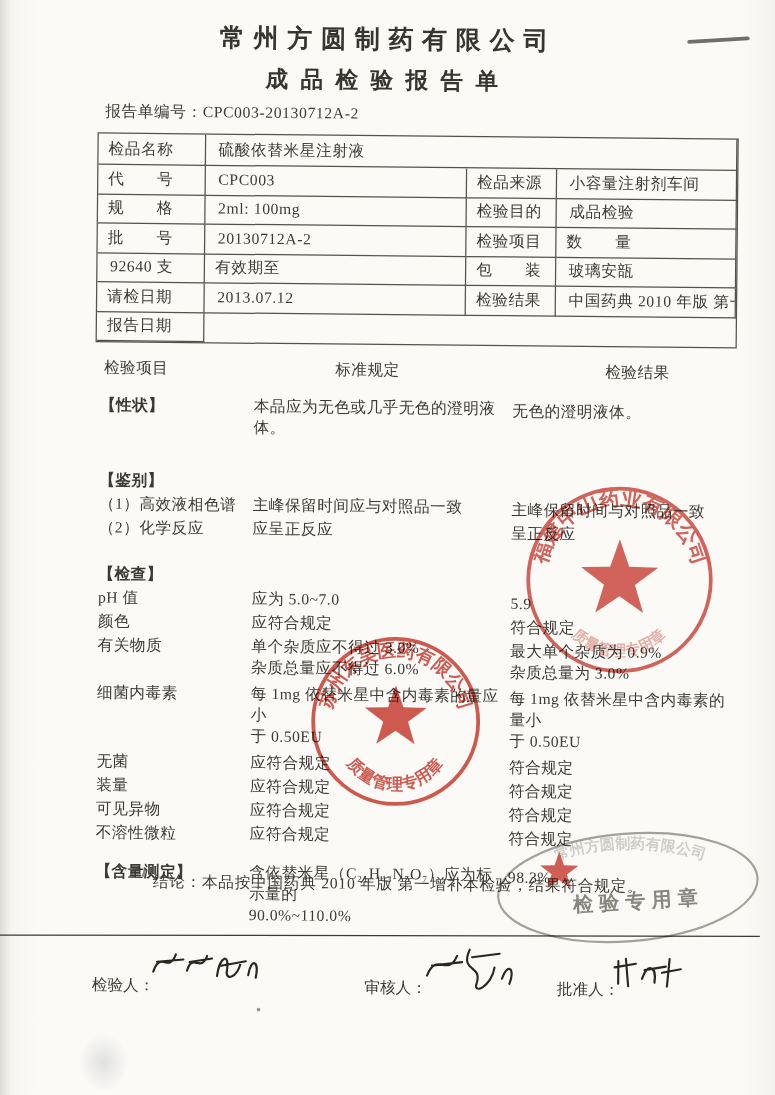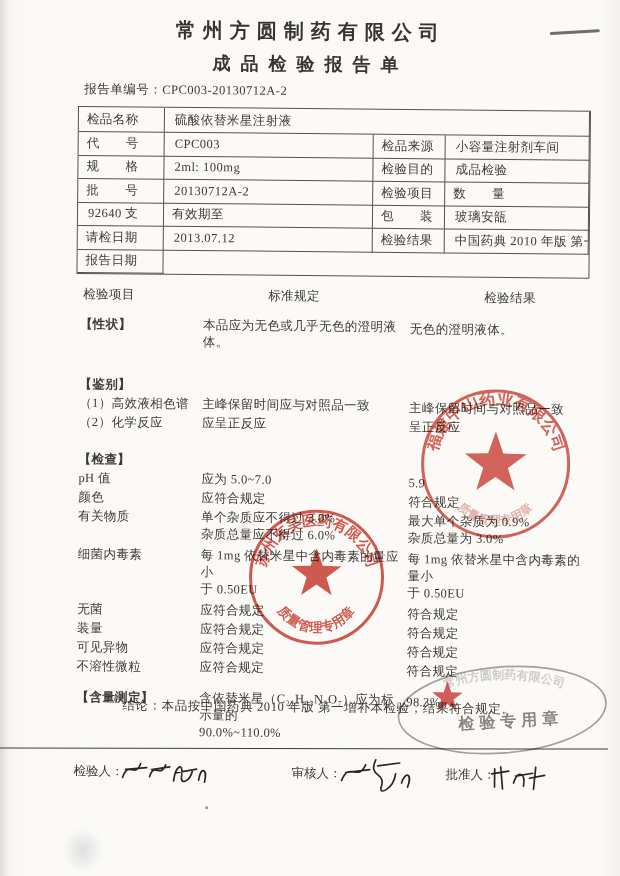--- a/index.html
+++ b/index.html
@@ -42,21 +42,21 @@
   .c2{width:207px;flex:none;white-space:pre-line;}
   .c3{flex:1;white-space:pre-line;padding-top:2px;}
   .mt2{margin-top:2px;} .mt12{margin-top:12px;}
   .mt14{margin-top:13px;} .mt18{margin-top:18px;} .mt26{margin-top:26px;}
   .sec .c1{font-weight:bold;}
   
   .conclusion{position:absolute;left:128px;top:697px;width:430px;font-size:12.5px;letter-spacing:.6px;color:#3c3a35;}
   .sep-line{position:absolute;left:2px;top:746px;width:612px;height:0;
     border-top:1.6px solid #3d3b35;transform:rotate(-.45deg);}
   .sign-row{position:absolute;left:0;top:756px;width:620px;height:50px;font-size:12.5px;}
-  .sig-label{position:absolute;top:7px;text-align:center;}
+  .sig-label{position:absolute;top:24px;text-align:center;}
   .sl1{left:80px;} .sl2{left:298px;} .sl3{left:452px;}
   .sig-svg{position:absolute;}
   .sg1{left:126px;top:-4px;} .sg2{left:342px;top:-8px;} .sg3{left:494px;top:0px;}
   .sig-svg path{stroke:#29271f;stroke-width:1.7;fill:none;stroke-linecap:round;stroke-linejoin:round;}
   
   .stamp{position:absolute;mix-blend-mode:multiply;}
   .stamp-red text{fill:#c84238;font-family:"Liberation Serif","DejaVu Serif",serif;font-weight:bold;}
   .stamp-red circle{stroke:#c84238;fill:none;}
   .stamp-red polygon{fill:#c84238;}
   

